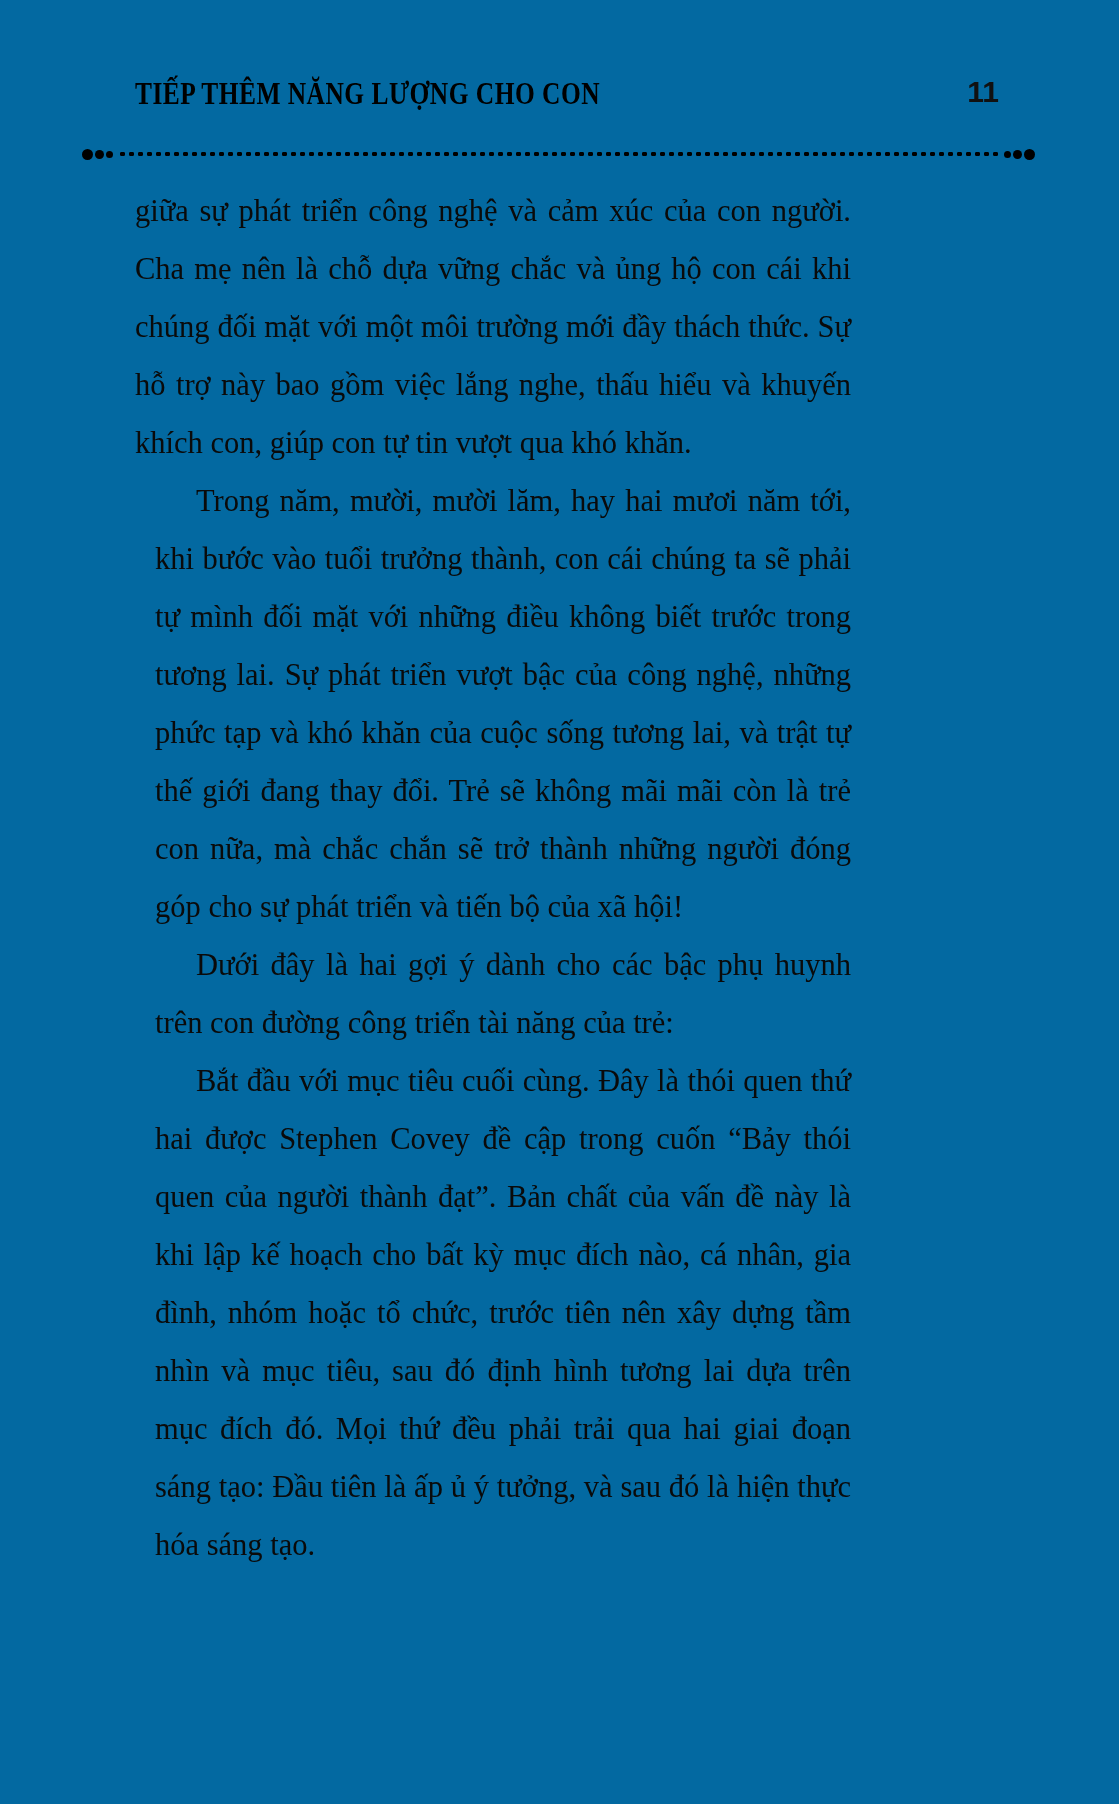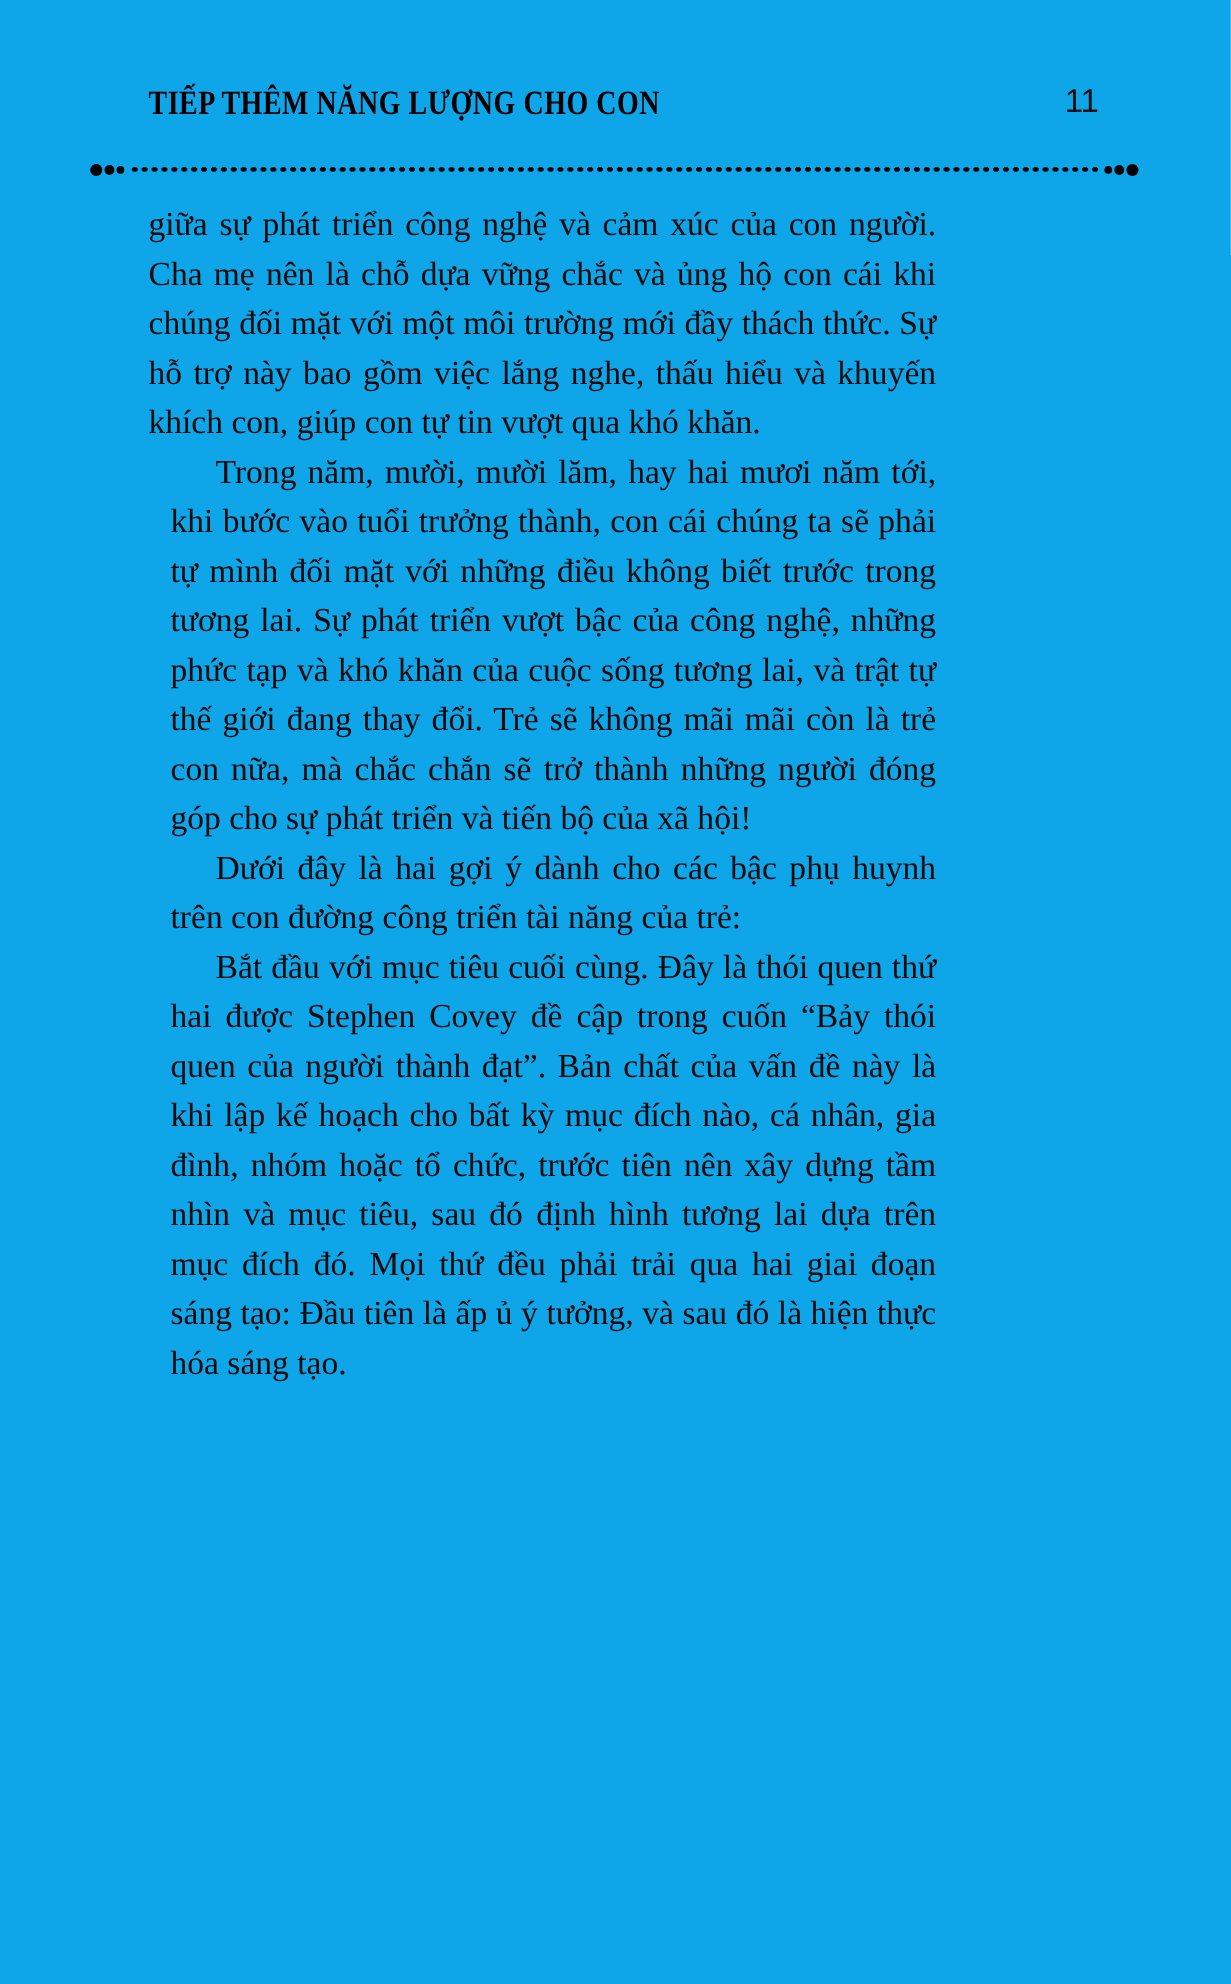--- a/index.html
+++ b/index.html
@@ -4,21 +4,21 @@
 <style>
   html, body {
     margin: 0;
     padding: 0;
     background: #ffffff;
   }
   .page {
     position: relative;
     width: 1119px;
     height: 1804px;
-    background: #0ea5e9;
+    background: #0369a1;
     overflow: hidden;
     font-family: "Liberation Serif", "DejaVu Serif", serif;
   }
 
   
   .runhead {
     position: absolute;
     left: 135px;
     right: 120px;
     top: 76px;
@@ -32,21 +32,21 @@
     font-weight: 700;
     font-size: 31px;
     letter-spacing: 0.6px;
     color: #000000;
     white-space: nowrap;
     transform: scaleX(0.82);
     transform-origin: left bottom;
   }
   .runhead-folio {
     font-family: "Liberation Sans", "DejaVu Sans", sans-serif;
-    font-weight: 400;
+    font-weight: 700;
     font-size: 30px;
     color: #111111;
     transform: translateY(-2px);
   }
 
   
   .rule {
     position: absolute;
     left: 82px;
     top: 146px;
@@ -76,21 +76,21 @@
   
   .body {
     position: absolute;
     left: 135px;
     top: 182px;
     width: 716px;
   }
   .body p {
     margin: 0;
     font-size: 30.5px;
-    line-height: 45px;
+    line-height: 58px;
     text-align: justify;
     text-justify: inter-word;
     color: #0a0a0a;
     hyphens: none;
   }
   .body p.indent { text-indent: 41px; margin-left: 20px; }
   .body p.noindent { text-indent: 0; }
   .body p.subhead {
     font-style: italic;
     text-indent: 41px;

